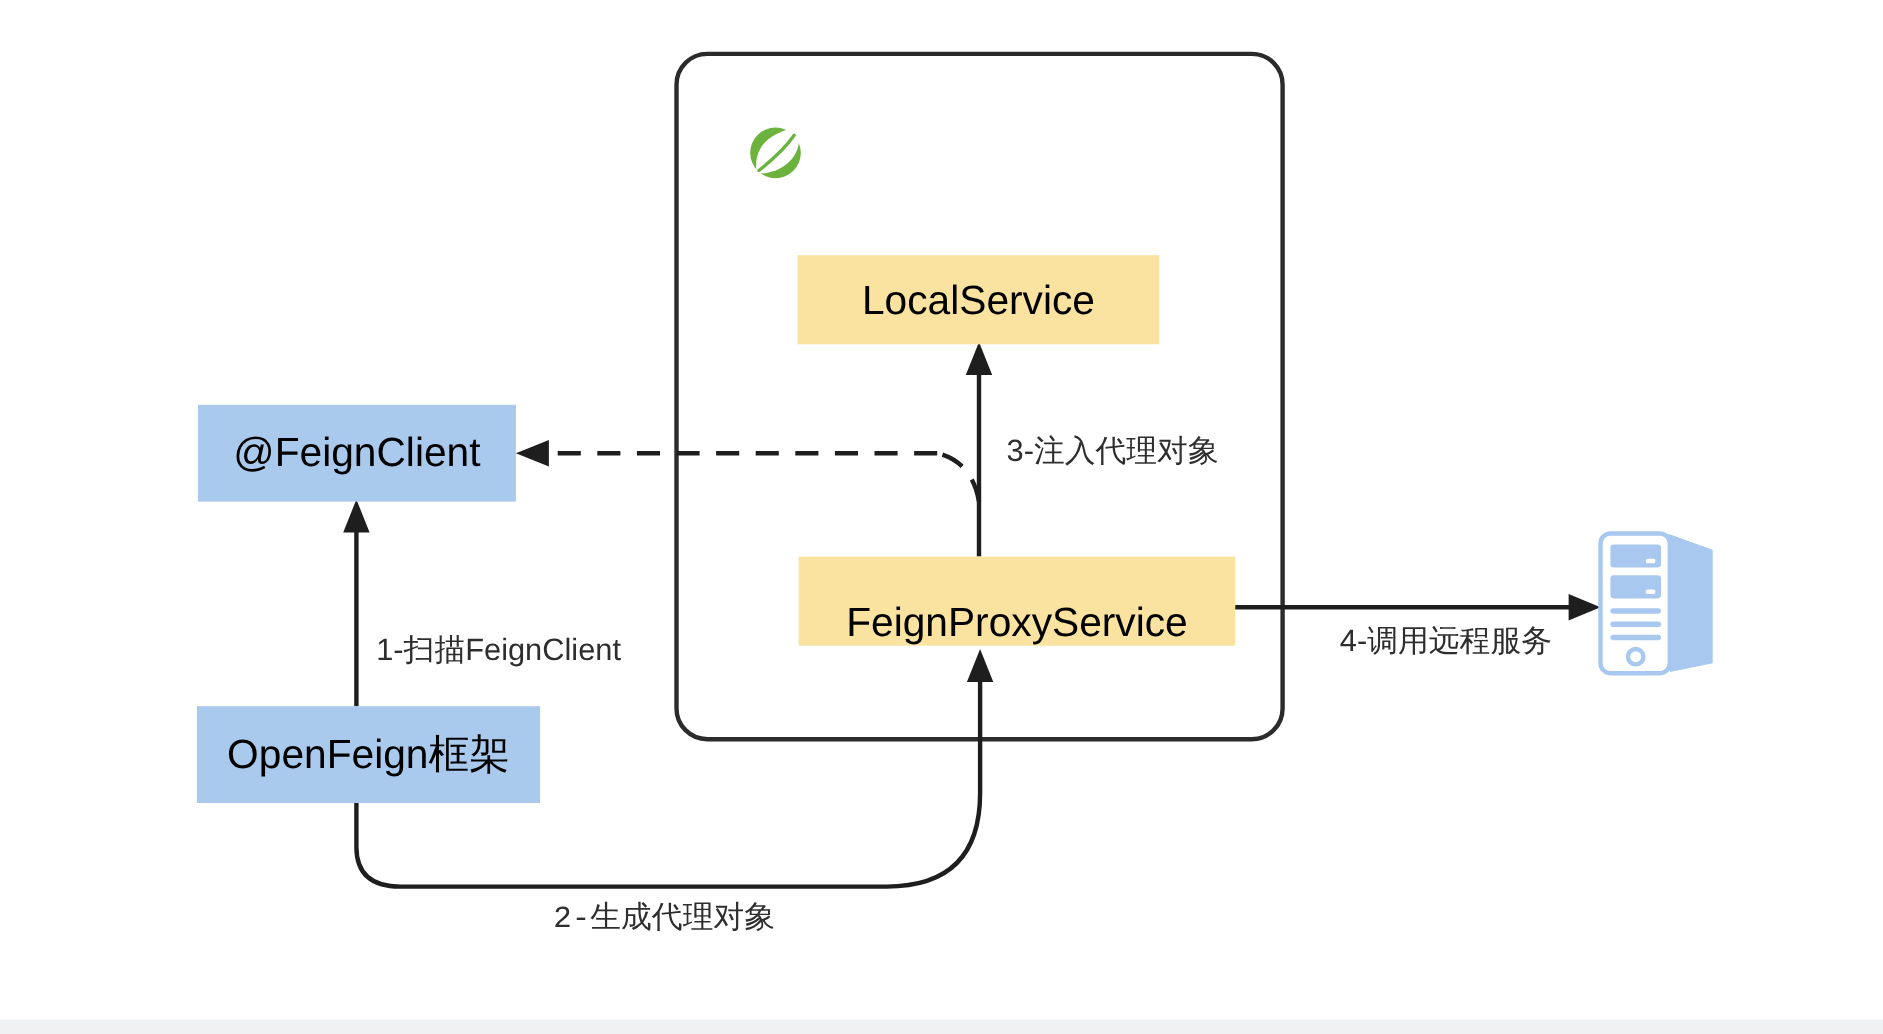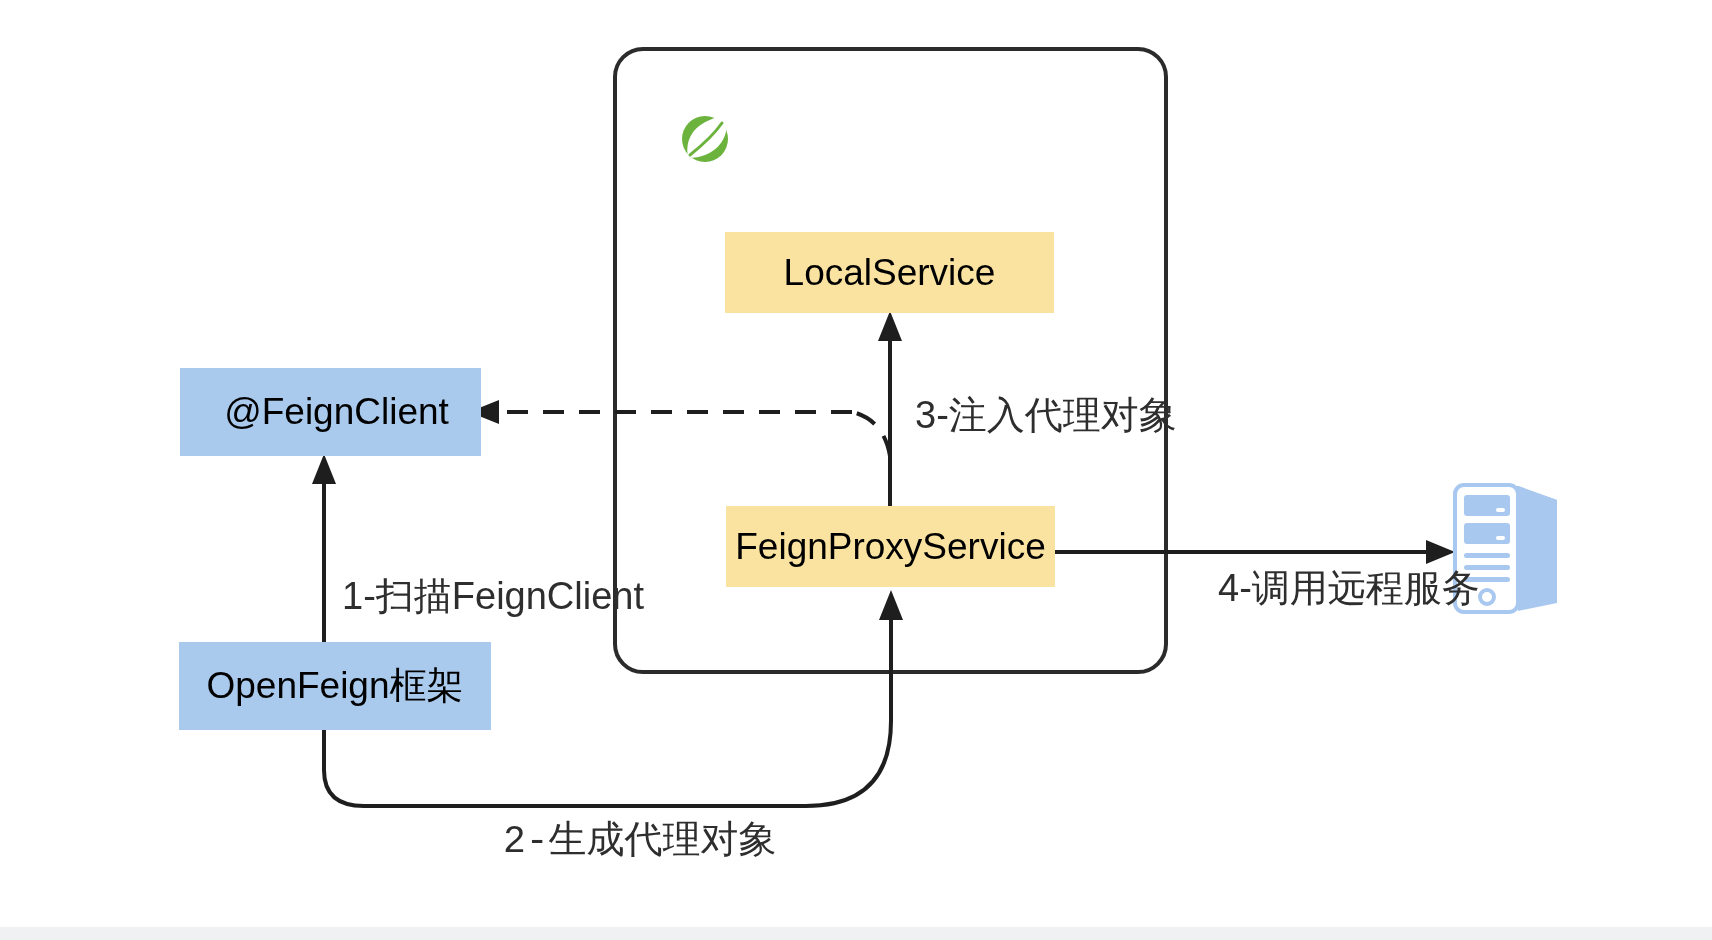--- a/index.html
+++ b/index.html
@@ -23,21 +23,21 @@
   .wire{stroke:var(--line);stroke-width:4;fill:none;}
   .wire.dash{stroke-dasharray:21 15;}
   .head{fill:var(--line);stroke:none;}
   .node{
     position:absolute;z-index:3;display:flex;align-items:center;justify-content:center;
     font-size:37px;color:#000000;letter-spacing:0px;
   }
   .node.yellow{background:var(--box-yellow);}
   .node.blue{background:var(--box-blue);}
   .flow-label{
-    position:absolute;z-index:3;font-size:38px;color:#2e2e2e;
+    position:absolute;z-index:3;font-size:28px;color:#2e2e2e;
     line-height:1;white-space:nowrap;
   }
   .spring-wordmark{
     position:absolute;left:740px;top:109px;z-index:3;
     font-size:49px;font-weight:700;letter-spacing:-1px;
     color:var(--spring-green);line-height:1;white-space:nowrap;
   }
   .spring-wordmark .mark{font-size:16px;vertical-align:28px;letter-spacing:0;}
   .logo-circle{fill:var(--spring-green);}
   .logo-leaf{fill:#ffffff;}
@@ -105,25 +105,25 @@
       <rect class="srv-solid" x="1464" y="577" width="46" height="5" rx="2.5"></rect>
       <circle class="srv-ring" cx="1487" cy="597" r="7"></circle>
     </g>
   </svg>
 
 
   <div class="node yellow" style="left:725px;top:232px;width:329px;height:81px;">
     <span>LocalService</span>
   </div>
 
-  <div class="node yellow" style="left:726px;top:506px;width:329px;height:81px;">
+  <div class="node yellow" style="left:726px;top:506px;width:397px;height:81px;align-items:flex-end;">
     <span>FeignProxyService</span>
   </div>
 
-  <div class="node blue" style="left:180px;top:368px;width:289px;height:88px;padding-left:12px;">
+  <div class="node blue" style="left:180px;top:368px;width:289px;height:88px;">
     <span>@FeignClient</span>
   </div>
 
   <div class="node blue" style="left:179px;top:642px;width:312px;height:88px;">
     <span>OpenFeign框架</span>
   </div>
 
   <div class="flow-label" style="left:342px;top:545px;margin-top:32px;">1-扫描FeignClient</div>
 
   <div class="flow-label" style="left:503px;top:823px;font-family:Liberation Mono, monospace;">2-生成代理对象</div>

